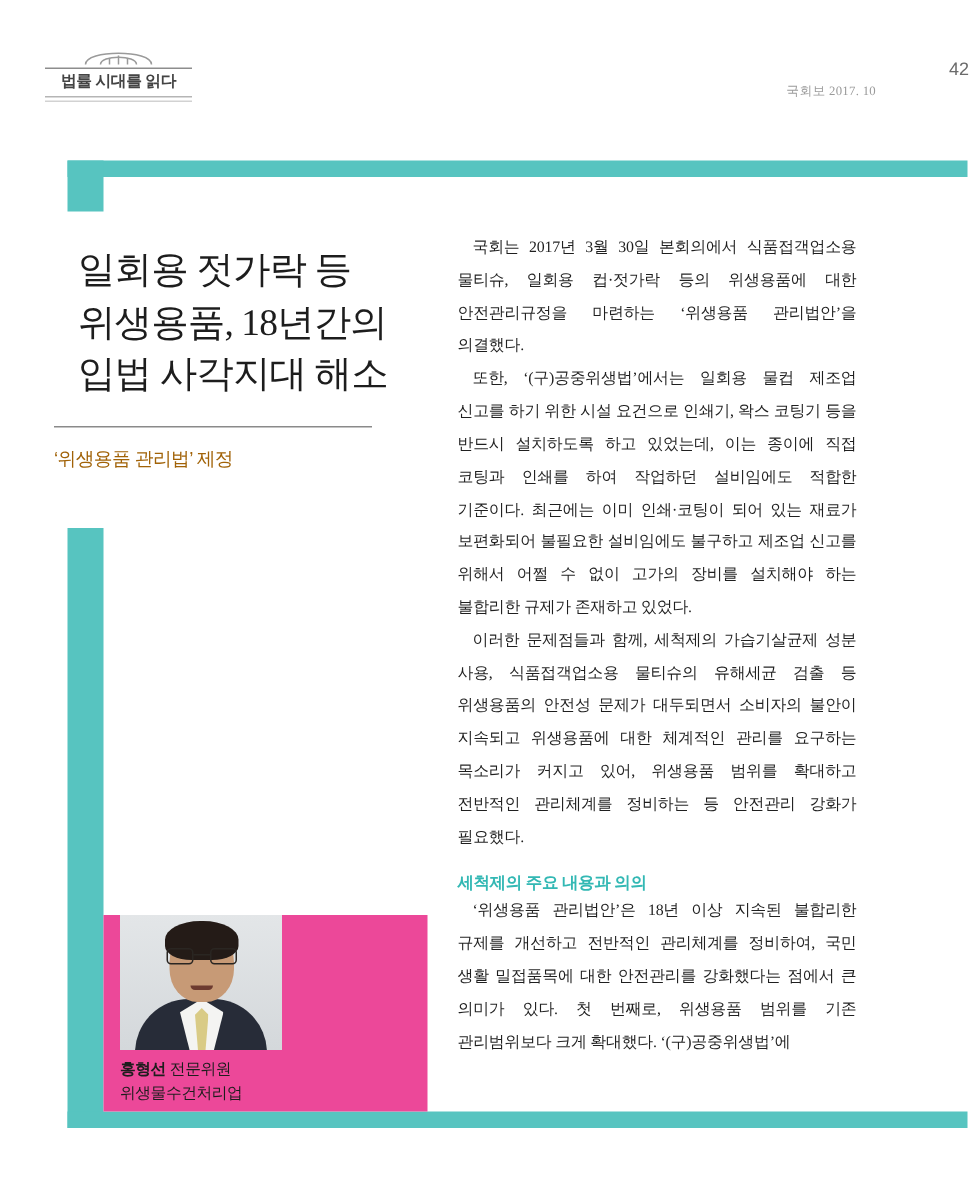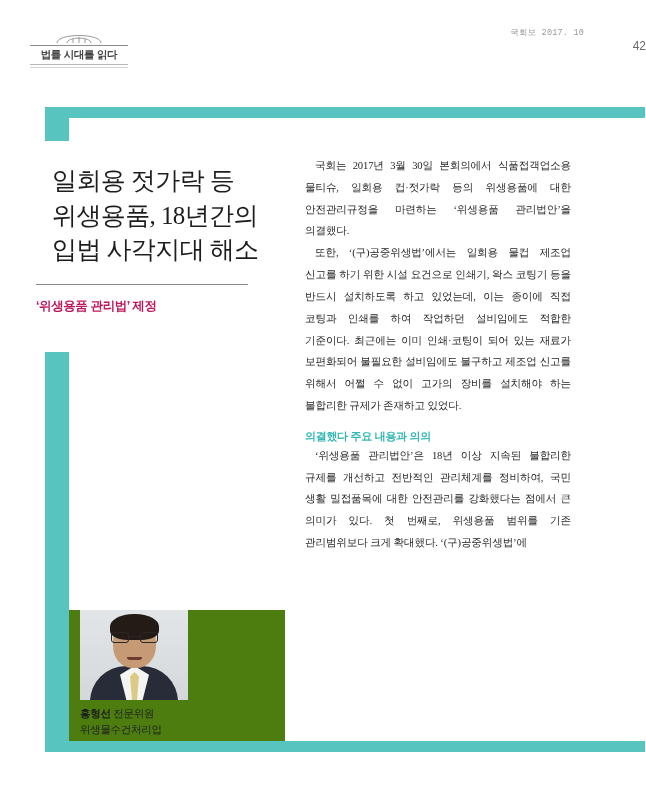--- a/index.html
+++ b/index.html
@@ -78,22 +78,22 @@
     top: 39px;
     width: 646px;
     text-align: right;
     font-family: "Liberation Sans", "DejaVu Sans", sans-serif;
     font-size: 12px;
     color: #6b6b6b;
   }
   .issue-label {
     position: absolute;
     right: 62px;
-    top: 27px;
-    font-family: Liberation Mono, monospace;
+    top: 55px;
+    font-family: Liberation Serif, serif;
     font-size: 8.5px;
     color: #9a9a9a;
     letter-spacing: 0.2px;
     white-space: nowrap;
     margin-left: 12px;
   }
 
   
   .teal-top-bar {
     position: absolute;
@@ -147,34 +147,34 @@
   }
   .headline-rule {
     width: 212px;
     height: 1px;
     background: #8a8a8a;
     margin: 16px 0 13px 0;
   }
   .subhead {
     font-family: "Liberation Sans", "DejaVu Sans", sans-serif;
     font-size: 12.5px;
-    font-weight: bold;
-    color: #be185d;
+    font-weight: normal;
+    color: #a16207;
     letter-spacing: -0.4px;
     margin: 0;
   }
 
   
   .photo-card {
     position: absolute;
     left: 69px;
     top: 610px;
     width: 216px;
     height: 131px;
-    background: #4d7c0f;
+    background: #ec4899;
   }
   .portrait {
     position: absolute;
     left: 11px;
     top: 0px;
     width: 108px;
     height: 90px;
     background:
       radial-gradient(circle at 50% 118%, #2b3342 0 30%, rgba(43,51,66,0) 31%),
       linear-gradient(#e3e6e8, #d4d8db);
@@ -366,17 +366,18 @@
       <div class="cap-line1">
         <span class="cap-name">홍형선</span><span> </span><span class="cap-role">전문위원</span>
       </div>
       <div class="cap-line2">위생물수건처리업</div>
     </div>
   </div>
 
   <div class="right-col">
     <p class="body-p">국회는 2017년 3월 30일 본회의에서 식품접객업소용 물티슈, 일회용 컵·젓가락 등의 위생용품에 대한 안전관리규정을 마련하는 ‘위생용품 관리법안’을 의결했다.</p>
     <p class="body-p">또한, ‘(구)공중위생법’에서는 일회용 물컵 제조업 신고를 하기 위한 시설 요건으로 인쇄기, 왁스 코팅기 등을 반드시 설치하도록 하고 있었는데, 이는 종이에 직접 코팅과 인쇄를 하여 작업하던 설비임에도 적합한 기준이다. 최근에는 이미 인쇄·코팅이 되어 있는 재료가 보편화되어 불필요한 설비임에도 불구하고 제조업 신고를 위해서 어쩔 수 없이 고가의 장비를 설치해야 하는 불합리한 규제가 존재하고 있었다.</p>
-    <h3 class="section-heading">의결했다 주요 내용과 의의</h3>
+    <p class="body-p">이러한 문제점들과 함께, 세척제의 가습기살균제 성분 사용, 식품접객업소용 물티슈의 유해세균 검출 등 위생용품의 안전성 문제가 대두되면서 소비자의 불안이 지속되고 위생용품에 대한 체계적인 관리를 요구하는 목소리가 커지고 있어, 위생용품 범위를 확대하고 전반적인 관리체계를 정비하는 등 안전관리 강화가 필요했다.</p>
+    <h3 class="section-heading">세척제의 주요 내용과 의의</h3>
     <p class="body-p">‘위생용품 관리법안’은 18년 이상 지속된 불합리한 규제를 개선하고 전반적인 관리체계를 정비하여, 국민 생활 밀접품목에 대한 안전관리를 강화했다는 점에서 큰 의미가 있다. 첫 번째로, 위생용품 범위를 기존 관리범위보다 크게 확대했다. ‘(구)공중위생법’에</p>
   </div>
 
 </div>
 
 </body></html>

